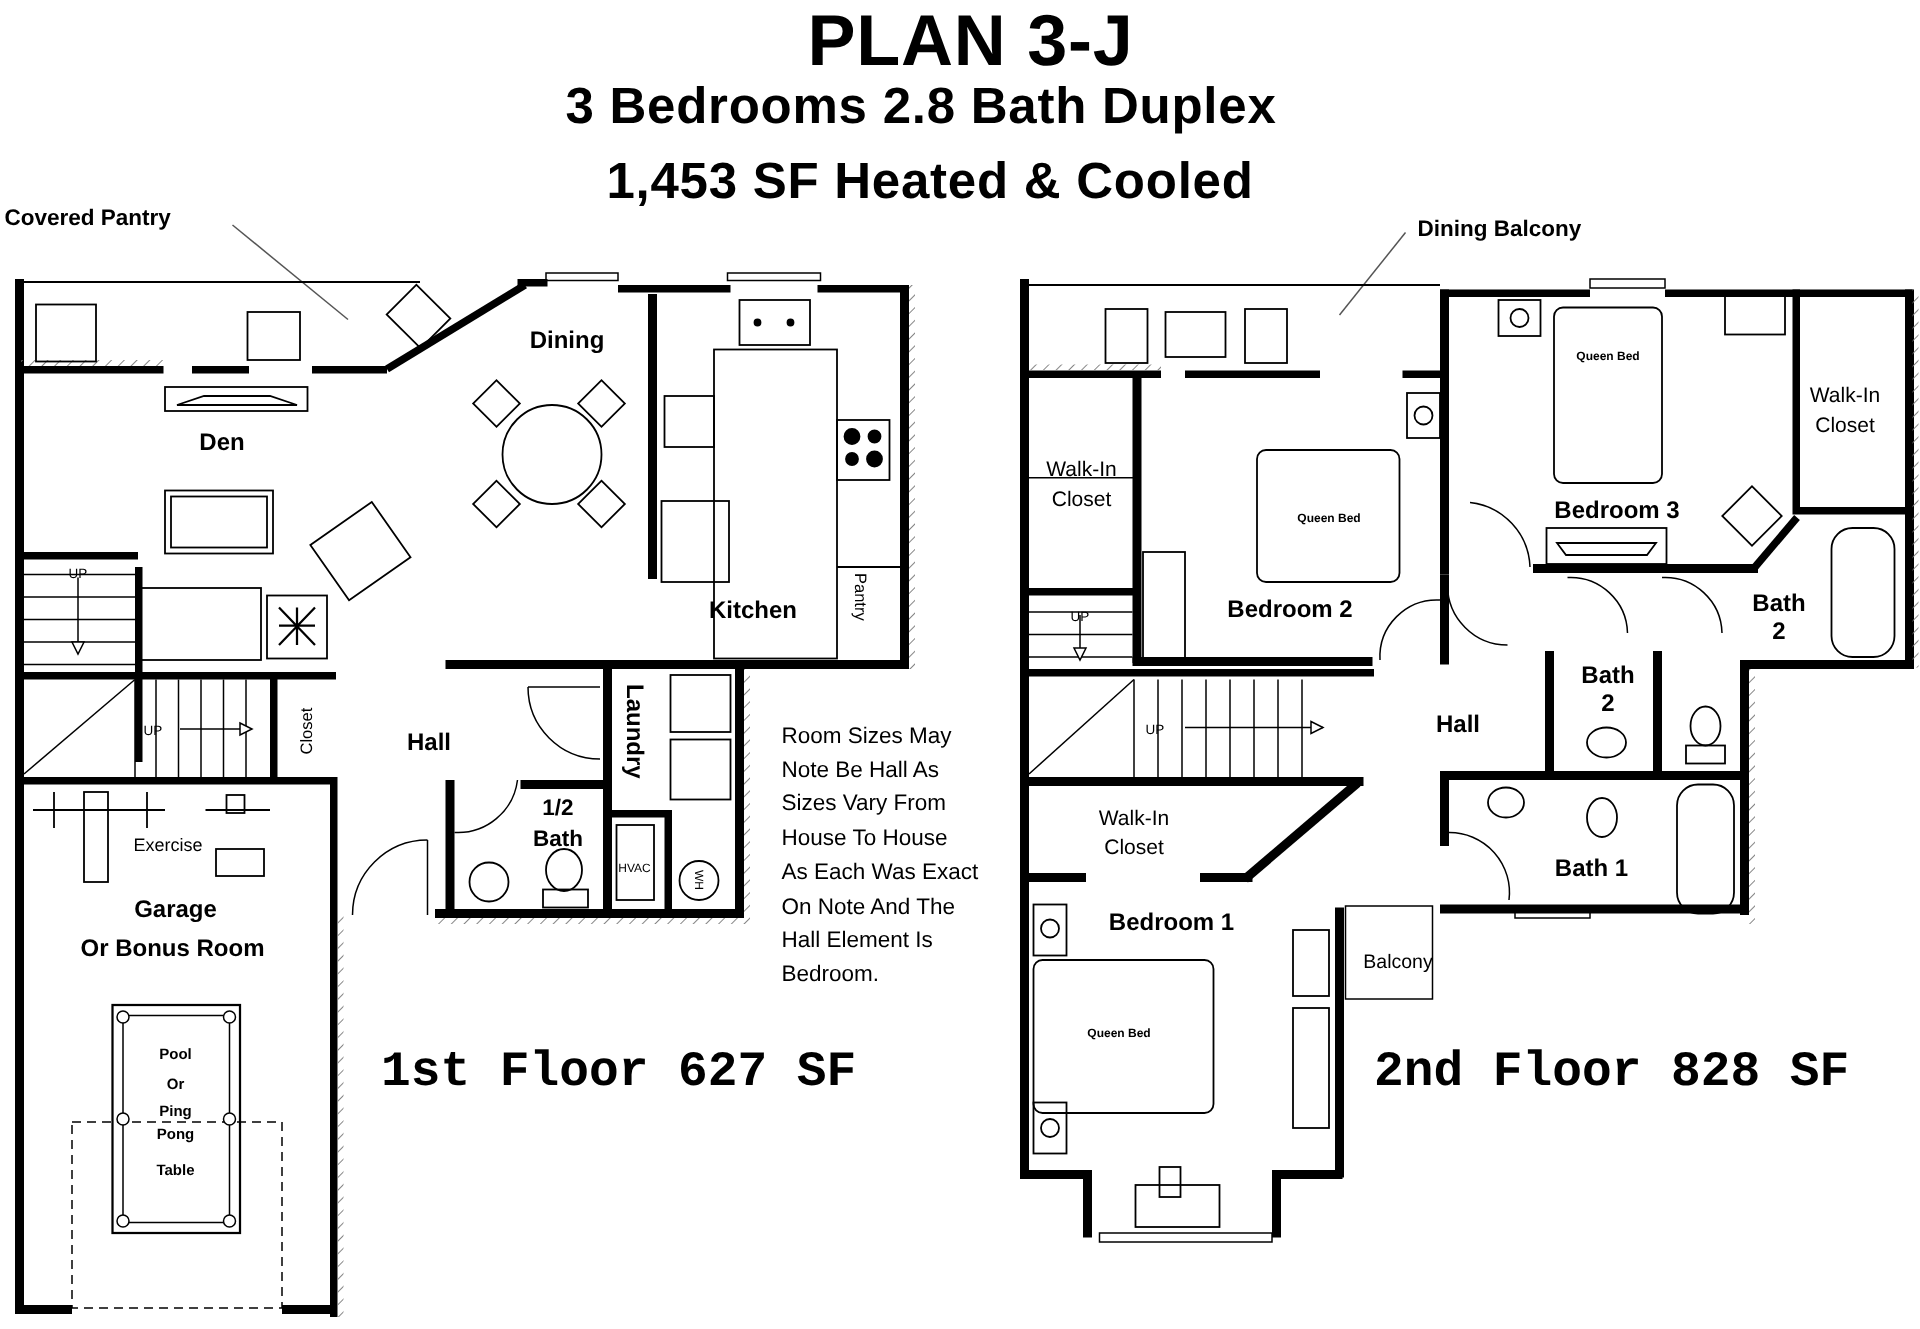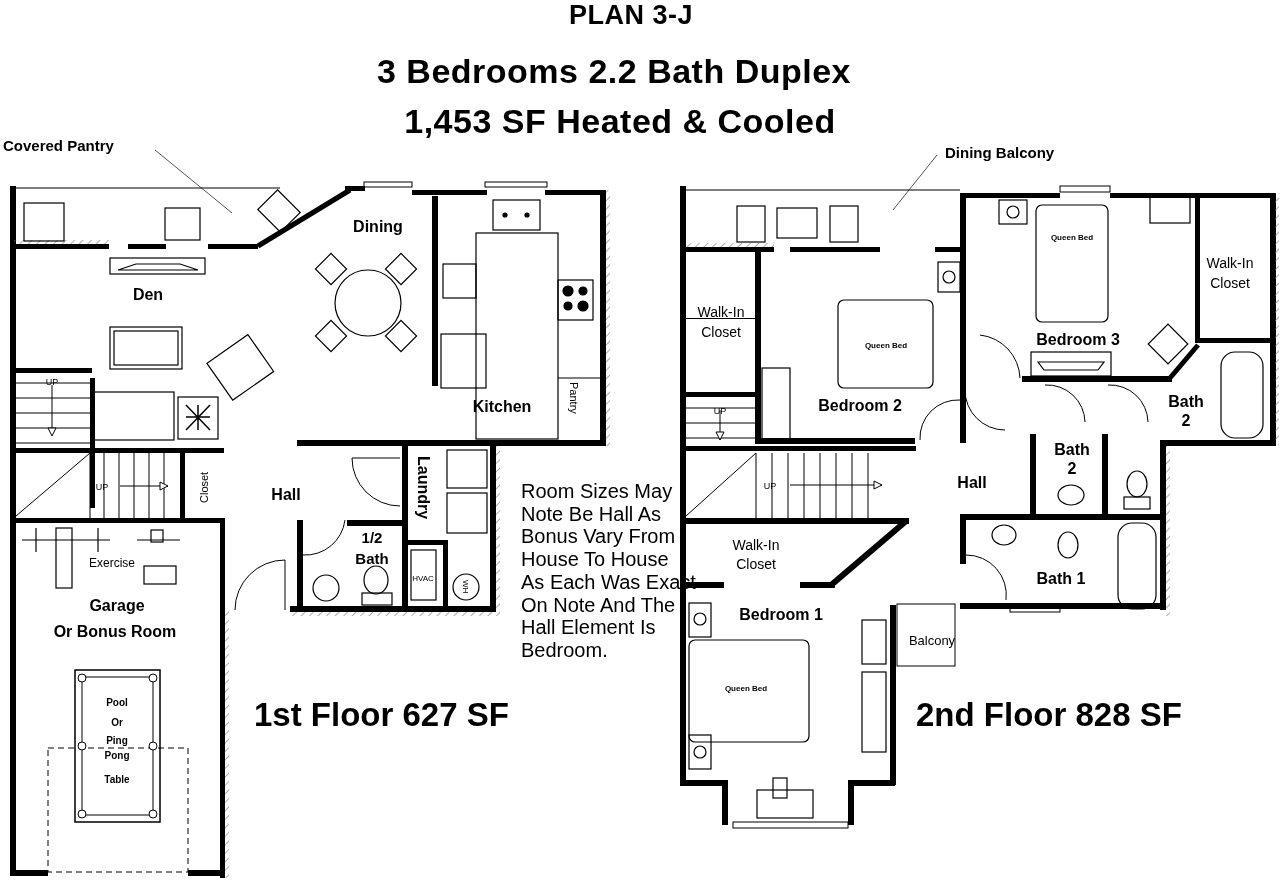--- a/index.html
+++ b/index.html
@@ -1,40 +1,40 @@
 <!DOCTYPE html>
 <html><head>
 <meta charset="utf-8">
 <style>
   html, body { margin:0; padding:0; background:#ffffff; }
   body { width:1280px; height:886px; position:relative; overflow:hidden;
          font-family:"Liberation Sans", sans-serif; color:#000; }
   .title { position:absolute; left:0; width:1220px; text-align:center; font-weight:bold;
            font-family:"Liberation Sans", sans-serif; letter-spacing:0.5px; }
-  #t1 { top:0px; font-size:27px; left:0; width:1230px;padding-left:16px; }
+  #t1 { top:0px; font-size:48px; left:16px; width:1230px;padding-left:16px; }
   #t2 { top:52px; font-size:34px; left:0; width:1228px; }
   #t3 { top:102px; font-size:34px; left:0; width:1240px; }
   svg { position:absolute; left:0; top:0; }
   .lbl { font-family:"Liberation Sans", sans-serif; font-weight:bold; fill:#000; }
   .lbl-n { font-family:"Liberation Sans", sans-serif; font-weight:normal; fill:#000; }
-  .note { position:absolute; left:521px; top:480px; width:150px; font-size:20px; line-height:22.7px;
+  .note { position:absolute; left:521px; top:480px; width:150px; font-size:15px; line-height:22.7px;
           font-family:"Liberation Sans", sans-serif; }
   .note div { white-space:nowrap; }
-  .floor { position:absolute; font-weight:bold; font-size:33px; font-family:Liberation Sans, sans-serif; }
+  .floor { position:absolute; font-weight:bold; font-size:33px; font-family:Liberation Mono, monospace; }
   #floor1 { left:254px; top:696px; }
   #floor2 { left:916px; top:696px; }
   .callout { position:absolute; font-weight:bold; font-size:15px; font-family:"Liberation Sans", sans-serif; }
   #patio-lbl { left:3px; top:137px; }
   #balcony-lbl { left:945px; top:144px; }
 </style>
 </head>
 <body>
 
 <div class="title" id="t1">PLAN 3-J</div>
-<div class="title" id="t2">3 Bedrooms 2.2 Bath Duplex</div>
+<div class="title" id="t2">3 Bedrooms 2.8 Bath Duplex</div>
 <div class="title" id="t3">1,453 SF Heated &amp; Cooled</div>
 
 <div class="callout" id="patio-lbl">Covered Pantry</div>
 <div class="callout" id="balcony-lbl">Dining Balcony</div>
 
 <svg width="1280" height="886" viewBox="0 0 1280 886">
   <defs>
     <pattern id="hatch" width="6" height="6" patternUnits="userSpaceOnUse" patternTransform="rotate(45)">
       <line x1="0" y1="0" x2="0" y2="6" stroke="#777" stroke-width="1.2"></line>
     </pattern>
@@ -338,21 +338,21 @@
   <text class="lbl" x="886" y="348" font-size="8" text-anchor="middle">Queen Bed</text>
   <text class="lbl" x="1072" y="240" font-size="8" text-anchor="middle">Queen Bed</text>
   <text class="lbl" x="746" y="691" font-size="8" text-anchor="middle">Queen Bed</text>
   <text class="lbl-n" x="720" y="414" font-size="9" fill="#777" text-anchor="middle">UP</text>
   <text class="lbl-n" x="770" y="489" font-size="9" fill="#777" text-anchor="middle">UP</text>
 </svg>
 
 <div class="note">
   <div>Room Sizes May</div>
   <div>Note Be Hall As</div>
-  <div>Bonus Vary From</div>
+  <div>Sizes Vary From</div>
   <div>House To House</div>
   <div>As Each Was Exact</div>
   <div>On Note And The</div>
   <div>Hall Element Is</div>
   <div>Bedroom.</div>
 </div>
 
 <div class="floor" id="floor1">1st Floor 627 SF</div>
 <div class="floor" id="floor2">2nd Floor 828 SF</div>
 

